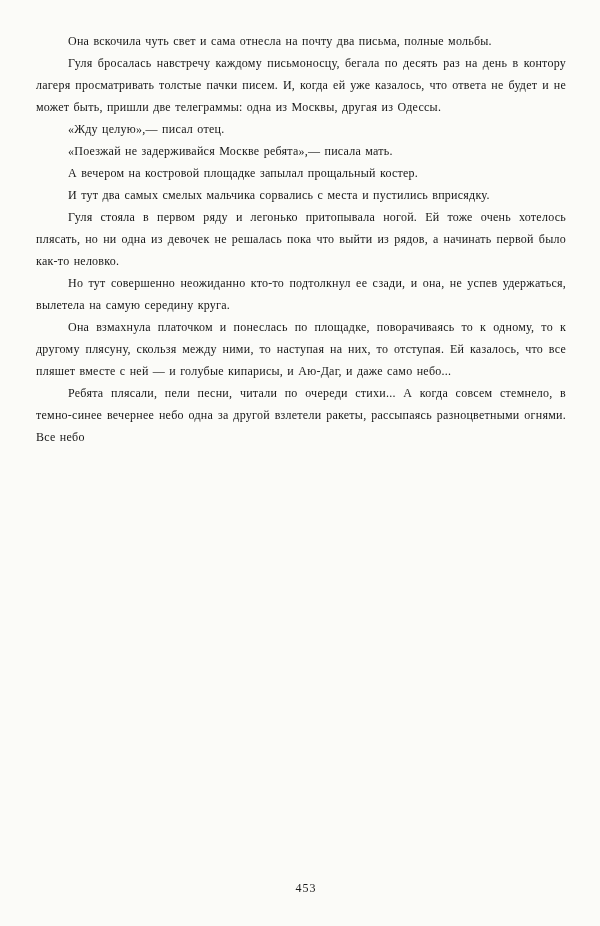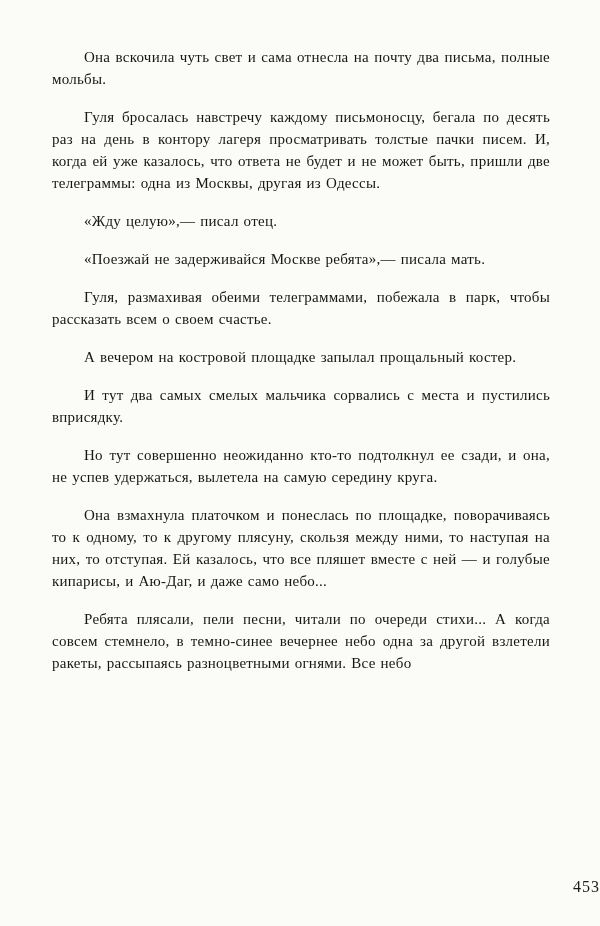--- a/index.html
+++ b/index.html
@@ -15,50 +15,50 @@
   }
   .page {
     position: relative;
     box-sizing: border-box;
     width: 600px;
     height: 926px;
     padding: 30px 34px 0 36px;
     color: #161616;
   }
   .text p {
-    margin: 16px;
+    margin: 0;
     padding: 0;
-    font-size: 15px;
+    font-size: 12px;
     line-height: 22px;
     text-align: justify;
     text-indent: 32px;
     letter-spacing: 0.25px;
     word-spacing: 1px;
   }
   .page-number {
     position: absolute;
     left: 12px;
     right: 0;
     bottom: 30px;
-    text-align: right;
-    font-size: 16px;
+    text-align: center;
+    font-size: 12px;
     letter-spacing: 1px;
     color: #1b1b1b;
   }
 </style>
 </head>
 <body>
 
 <div class="page">
   <div class="text" id="text-container">
       <p>Она вскочила чуть свет и сама отнесла на почту два письма, полные мольбы.</p>
       <p>Гуля бросалась навстречу каждому письмоносцу, бегала по десять раз на день в контору лагеря просматривать толстые пачки писем. И, когда ей уже казалось, что ответа не будет и не может быть, пришли две телеграммы: одна из Москвы, другая из Одессы.</p>
       <p>«Жду целую»,— писал отец.</p>
       <p>«Поезжай не задерживайся Москве ребята»,— писала мать.</p>
-      <p>Гуля, размахивая обеими телеграммами, побежала в парк, чтобы рассказать всем о своем счастье.</p>
       <p>А вечером на костровой площадке запылал прощальный костер.</p>
       <p>И тут два самых смелых мальчика сорвались с места и пустились вприсядку.</p>
+      <p>Гуля стояла в первом ряду и легонько притопывала ногой. Ей тоже очень хотелось плясать, но ни одна из девочек не решалась пока что выйти из рядов, а начинать первой было как-то неловко.</p>
       <p>Но тут совершенно неожиданно кто-то подтолкнул ее сзади, и она, не успев удержаться, вылетела на самую середину круга.</p>
       <p>Она взмахнула платочком и понеслась по площадке, поворачиваясь то к одному, то к другому плясуну, скользя между ними, то наступая на них, то отступая. Ей казалось, что все пляшет вместе с ней — и голубые кипарисы, и Аю-Даг, и даже само небо...</p>
       <p>Ребята плясали, пели песни, читали по очереди стихи... А когда совсем стемнело, в темно-синее вечернее небо одна за другой взлетели ракеты, рассыпаясь разноцветными огнями. Все небо</p>
     </div>
   <div class="page-number">453</div>
 </div>
 
 </body></html>

